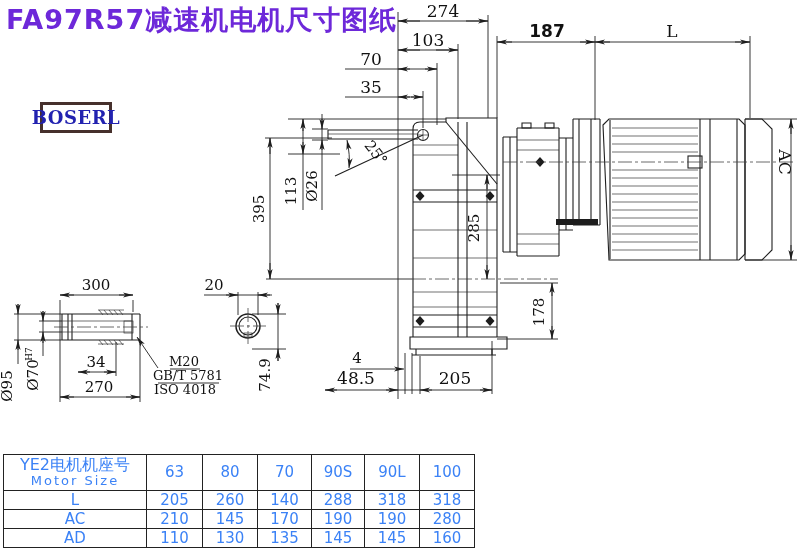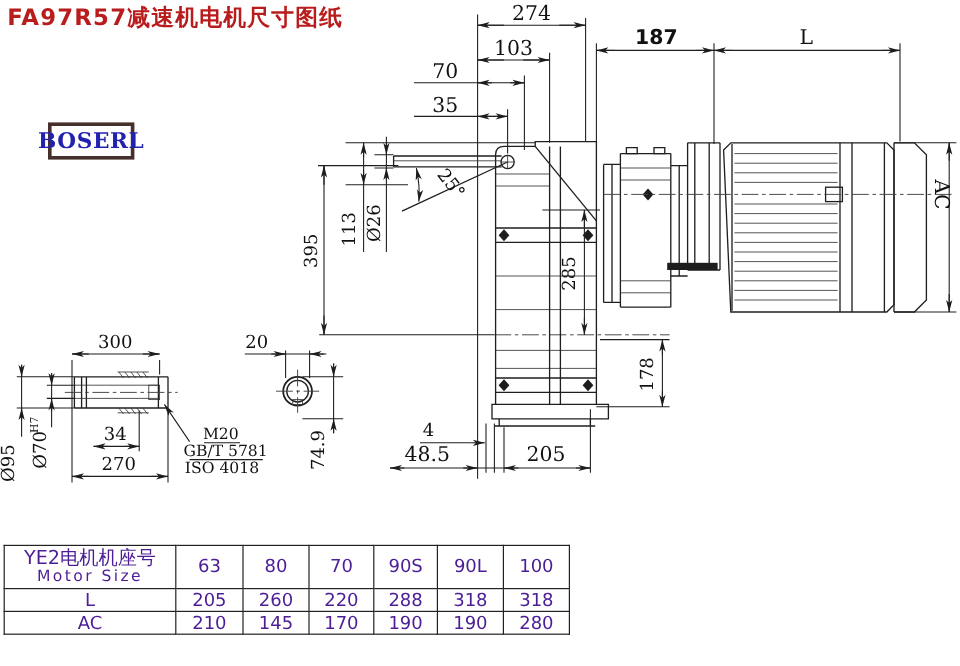--- a/index.html
+++ b/index.html
@@ -1,36 +1,36 @@
 <!DOCTYPE html>
 <html><head>
 <meta charset="utf-8">
 <style>
   html,body{margin:0;padding:0;background:#fff;}
   #page{position:relative;width:800px;height:555px;background:#fff;overflow:hidden;
         font-family:"DejaVu Sans",sans-serif;color:#111;}
-  #title{position:absolute;left:6px;top:2px;font-size:19px;font-weight:bold;
-         letter-spacing:1px;color:#b91c1c;white-space:nowrap;}
+  #title{position:absolute;left:6px;top:2px;font-size:27px;font-weight:bold;
+         letter-spacing:1px;color:#6d28d9;white-space:nowrap;}
   #logo{position:absolute;left:40px;top:102px;width:66px;height:25px;
         border:3px solid #46302c;display:flex;align-items:center;justify-content:center;
         font-family:"DejaVu Serif",serif;font-weight:bold;font-size:18px;color:#2222b0;
         letter-spacing:.5px;background:#fff;}
   svg{position:absolute;left:0;top:0;}
   .ln{stroke:#1f1f1f;stroke-width:1.1;fill:none;}
   .tn{stroke:#333;stroke-width:0.7;fill:none;}
   .dm{stroke:#1f1f1f;stroke-width:0.9;fill:none;}
   .cl{stroke:#444;stroke-width:0.8;fill:none;stroke-dasharray:14 3 3 3;}
   .fill{fill:#1d1d1d;stroke:none;}
   text{fill:#111;font-family:"DejaVu Serif",serif;font-size:15px;}
   .s17{font-size:17px;}
   .bld{font-family:"DejaVu Sans",sans-serif;font-weight:bold;font-size:17px;}
   .sm{font-size:9px;}
   .std{font-size:13px;}
   #spec-table{position:absolute;left:3px;top:454px;border-collapse:collapse;
-        font-family:"DejaVu Sans",sans-serif;font-size:15px;color:#4c1d95;}
+        font-family:"DejaVu Sans",sans-serif;font-size:15px;color:#3b82f6;}
   #spec-table td{border:1px solid #222;text-align:center;padding:0;height:18px;}
   #spec-table td.hd{height:35px;line-height:1.05;}
   .hcn{font-size:16px;}
   .hen{font-size:13px;letter-spacing:2px;}
 </style>
 </head>
 <body>
 
 <div id="page">
   <div id="title">FA97R57减速机电机尺寸图纸</div>
@@ -244,29 +244,38 @@
       <td class="hd">80</td>
       <td class="hd">70</td>
       <td class="hd">90S</td>
       <td class="hd">90L</td>
       <td class="hd">100</td>
     </tr>
     <tr>
       <td>L</td>
       <td>205</td>
       <td>260</td>
-      <td>220</td>
+      <td>140</td>
       <td>288</td>
       <td>318</td>
       <td>318</td>
     </tr>
     <tr>
       <td>AC</td>
       <td>210</td>
       <td>145</td>
       <td>170</td>
       <td>190</td>
       <td>190</td>
       <td>280</td>
     </tr>
+    <tr>
+      <td>AD</td>
+      <td>110</td>
+      <td>130</td>
+      <td>135</td>
+      <td>145</td>
+      <td>145</td>
+      <td>160</td>
+    </tr>
   </tbody>
     </table>
 </div>
 
 </body></html>

